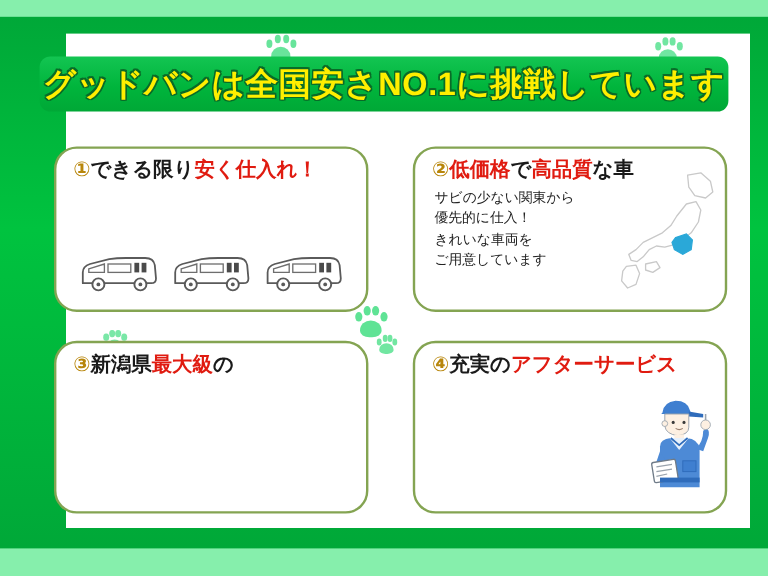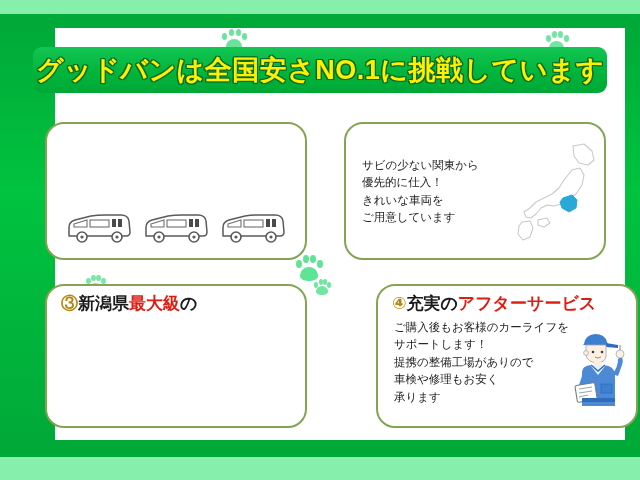--- a/index.html
+++ b/index.html
@@ -24,22 +24,22 @@
           border-radius:9px;display:flex;align-items:center;justify-content:center;}
   .banner-text{font-size:27px;font-weight:bold;color:#ffef00;letter-spacing:.5px;
       text-shadow:-1.2px 0 #0a6b28,0 1.2px #0a6b28,1.2px 0 #0a6b28,0 -1.2px #0a6b28,
                   -1.2px -1.2px #0a6b28,1.2px 1.2px #0a6b28,1.2px -1.2px #0a6b28,-1.2px 1.2px #0a6b28;
       white-space:nowrap;}
 
   
   .box{position:absolute;border:2px solid #84a452;border-radius:19px;background:#fff;}
   #box1{left:45px;  top:122px;width:258px;height:134px;}
   #box2{left:344px; top:122px;width:258px;height:134px;}
-  #box3{left:45px;  top:284px;width:258px;height:140px;font-family:Liberation Serif, serif;}
-  #box4{left:344px; top:284px;width:258px;height:140px;margin-left:32px;}
+  #box3{left:45px;  top:284px;width:258px;height:140px;}
+  #box4{left:344px; top:284px;width:258px;height:140px;}
 
   .hd{position:absolute;left:14px;top:9px;right:8px;font-size:17px;font-weight:bold;
       white-space:nowrap;line-height:1.1;}
   .hd2{position:absolute;right:12px;top:31px;font-size:17px;font-weight:bold;white-space:nowrap;}
   .num{color:#b8860b;}
   .blk{color:#1a1a1a;}
   .red{color:#e01b10;}
 
   .body-txt{position:absolute;left:16px;font-size:11.5px;color:#222;line-height:1.52;
             white-space:pre-line;}
@@ -144,20 +144,23 @@
       <div class="toe" style="left:17px;top:5px;width:4.5px;height:6.5px;"></div>
       <div class="pad" style="left:4px;top:10px;width:14px;height:11px;"></div>
     </div>
   </div>
 
   <div class="banner">
     <span class="banner-text">グッドバンは全国安さNO.1に挑戦しています</span>
   </div>
 
   <div class="box" id="box1">
+    <div class="hd">
+      <span class="num">①</span><span class="blk">できる限り</span><span class="red">安く仕入れ！</span>
+    </div>
 
     <div class="vans">
       <svg width="68" height="34" viewBox="0 0 68 34">
         <path d="M4 24 L4 15 Q4 10 10 8 L26 4 Q32 3 40 3 L56 3 Q63 3 64 9 L65 20 Q65 24 61 24 Z" fill="#fff" stroke="#5a5a5a" stroke-width="1.5" stroke-linejoin="round"></path>
         <path d="M9 12 L22 8 L22 15 L9 15 Z" fill="#fff" stroke="#6e6e6e" stroke-width="1.1"></path>
         <rect x="25" y="8" width="19" height="7" fill="#fff" stroke="#6e6e6e" stroke-width="1.1"></rect>
         <rect x="47" y="7" width="4" height="8" fill="#4a4a4a"></rect>
         <rect x="53" y="7" width="4" height="8" fill="#4a4a4a"></rect>
         <circle cx="17" cy="25" r="5" fill="#fff" stroke="#5a5a5a" stroke-width="1.6"></circle>
         <circle cx="17" cy="25" r="1.6" fill="#5a5a5a"></circle>
@@ -183,20 +186,23 @@
         <rect x="53" y="7" width="4" height="8" fill="#4a4a4a"></rect>
         <circle cx="17" cy="25" r="5" fill="#fff" stroke="#5a5a5a" stroke-width="1.6"></circle>
         <circle cx="17" cy="25" r="1.6" fill="#5a5a5a"></circle>
         <circle cx="52" cy="25" r="5" fill="#fff" stroke="#5a5a5a" stroke-width="1.6"></circle>
         <circle cx="52" cy="25" r="1.6" fill="#5a5a5a"></circle>
       </svg>
     </div>
   </div>
 
   <div class="box" id="box2">
+    <div class="hd">
+      <span class="num">②</span><span class="red">低価格</span><span class="blk">で</span><span class="red">高品質</span><span class="blk">な車</span>
+    </div>
     <div class="body-txt" id="b2txt">サビの少ない関東から
 優先的に仕入！
 きれいな車両を
 ご用意しています</div>
 
     <svg class="jpmap" width="86" height="104" viewBox="0 0 86 104">
 
       <path d="M59 4 L70 2 L78 9 L80 18 L74 23 L65 21 L60 14 Z" fill="#fff" stroke="#c9c9c9" stroke-width="1.1" stroke-linejoin="round"></path>
 
       <path d="M58 28 L66 26 L70 33 L68 43 L62 52 L54 58 L47 62 L40 64
@@ -214,25 +220,20 @@
   <div class="box" id="box3">
     <div class="hd">
       <span class="num">③</span><span class="blk">新潟県</span><span class="red">最大級</span><span class="blk">の</span>
     </div>
   </div>
 
   <div class="box" id="box4">
     <div class="hd">
       <span class="num">④</span><span class="blk">充実の</span><span class="red">アフターサービス</span>
     </div>
-    <div class="body-txt" id="b4txt">ご購入後もお客様のカーライフを
-サポートします！
-提携の整備工場がありので
-車検や修理もお安く
-承ります</div>
 
     <svg class="mech" width="62" height="86" viewBox="0 0 62 86">
 
       <path d="M16 16 Q17 7 27 6 Q37 6 39 14 L40 17 L15 17 Z" fill="#3f7fd0"></path>
       <path d="M38 15 L50 17 L50 20 L38 19 Z" fill="#2f6cbb"></path>
 
       <path d="M18 17 L38 17 L38 28 Q38 34 29 35 Q19 34 18 27 Z" fill="#fdf0e2" stroke="#9aa3ad" stroke-width=".8"></path>
 
       <circle cx="18" cy="25" r="2.4" fill="#fdf0e2" stroke="#9aa3ad" stroke-width=".7"></circle>
 

